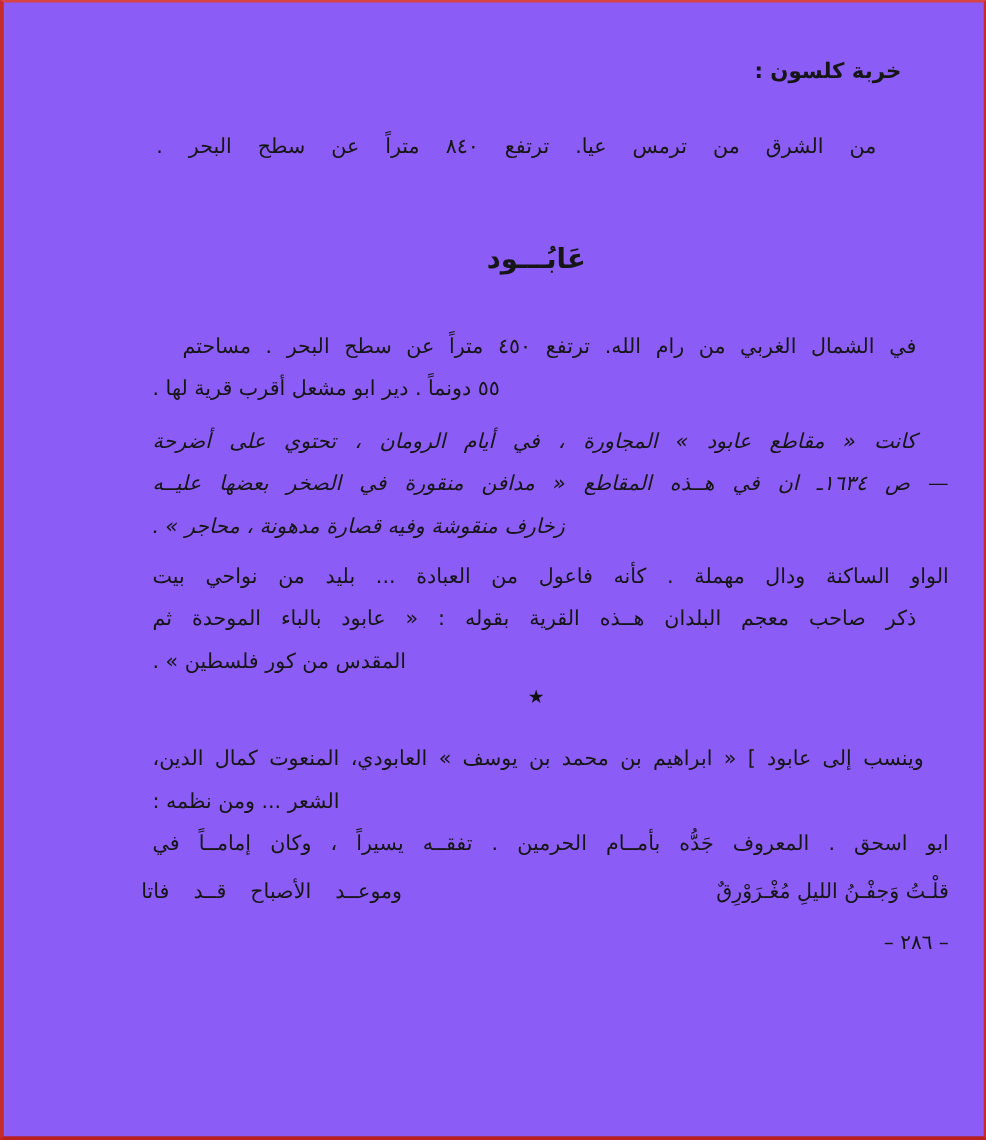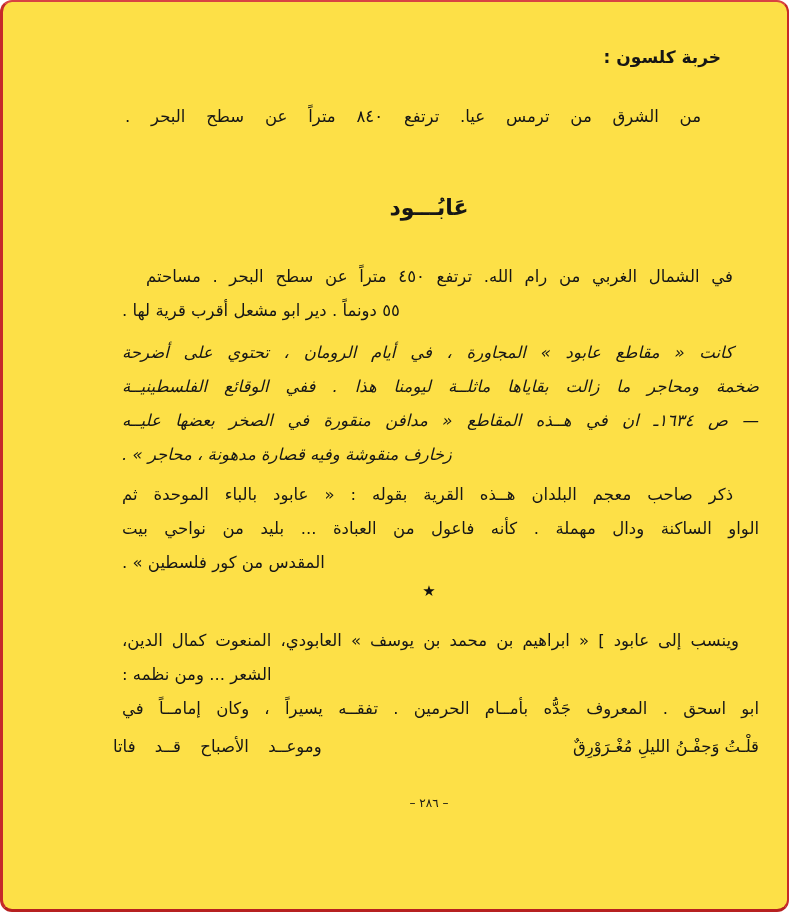--- a/index.html
+++ b/index.html
@@ -1,26 +1,25 @@
 <!DOCTYPE html>
 <html lang="ar"><head>
 <meta charset="utf-8">
 <style>
   * { margin:0; padding:0; box-sizing:border-box; }
   body { background:#ffffff; font-family:"DejaVu Sans", sans-serif; }
   .page {
     position:relative;
     width:789px; height:912px;
-    background:#fde047;
+    background:#8b5cf6;
     border-top:2px solid #d84343;
     border-left:3px solid #c62a2a;
     border-right:2px solid #c62a2a;
     border-bottom:3px solid #b72020;
     overflow:hidden;
-    border-radius:12px;
   }
   .content {
     direction:rtl;
     padding:40px 28px 0 96px;
     color:#161616;
     font-size:16.5px;
     line-height:34px;
   }
   .kh-heading {
     font-size:17px;
@@ -67,23 +66,23 @@
     display:flex;
     justify-content:space-between;
     align-items:baseline;
     margin-top:8px;
     line-height:26px;
     white-space:nowrap;
   }
   .verse .hemi-left { word-spacing:14px; padding-left:14px; }
   .verse-block { margin-top:22px; }
   .pagenum {
-    margin-top:26px;
-    text-align:center;
-    font-size:12px;
+    margin-top:11px;
+    text-align:right;
+    font-size:16px;
     letter-spacing:2px;
   }
 </style>
 </head>
 <body>
 
 <div class="page">
   <div class="content">
 
     <div class="kh-heading">خربة كلسون :</div>
@@ -92,28 +91,27 @@
 
     <div class="abud-heading">عَابُـــود</div>
 
     <div class="para first">
       <span class="line just ind pl">في الشمال الغربي من رام الله. ترتفع ٤٥٠ متراً عن سطح البحر .  مساحتم</span>
       <span class="line right">٥٥ دونماً . دير ابو مشعل أقرب قرية لها .</span>
     </div>
 
     <div class="para mid">
       <span class="line just ind">كانت « مقاطع عابود » المجاورة ، في أيام الرومان ، تحتوي على أضرحة</span>
-      <span class="line just">ضخمة ومحاجر ما زالت بقاياها ماثلــة ليومنا هذا . ففي الوقائع الفلسطينيــة</span>
       <span class="line just">— ص ١٦٣٤ـ ان في هــذه المقاطع « مدافن منقورة في الصخر بعضها عليــه</span>
       <span class="line right">زخارف منقوشة وفيه قصارة مدهونة ، محاجر » .</span>
     </div>
 
     <div class="para">
+      <span class="line just">الواو الساكنة ودال مهملة .  كأنه فاعول من العبادة ... بليد من نواحي بيت</span>
       <span class="line just ind">ذكر صاحب معجم البلدان هــذه القرية بقوله : « عابود بالباء الموحدة ثم</span>
-      <span class="line just">الواو الساكنة ودال مهملة .  كأنه فاعول من العبادة ... بليد من نواحي بيت</span>
       <span class="line right">المقدس من كور فلسطين » .</span>
     </div>
 
     <div class="star-sep">★</div>
 
     <div class="para verse-block">
       <span class="line just ind-sm">وينسب إلى عابود ⁦[⁩ « ابراهيم بن محمد بن يوسف » العابودي، المنعوت كمال الدين،</span>
       <span class="line right">الشعر ... ومن نظمه :</span>
       <span class="line just">ابو اسحق . المعروف جَدُّه بأمــام الحرمين . تفقــه يسيراً ، وكان إمامــاً في</span>
     </div>

